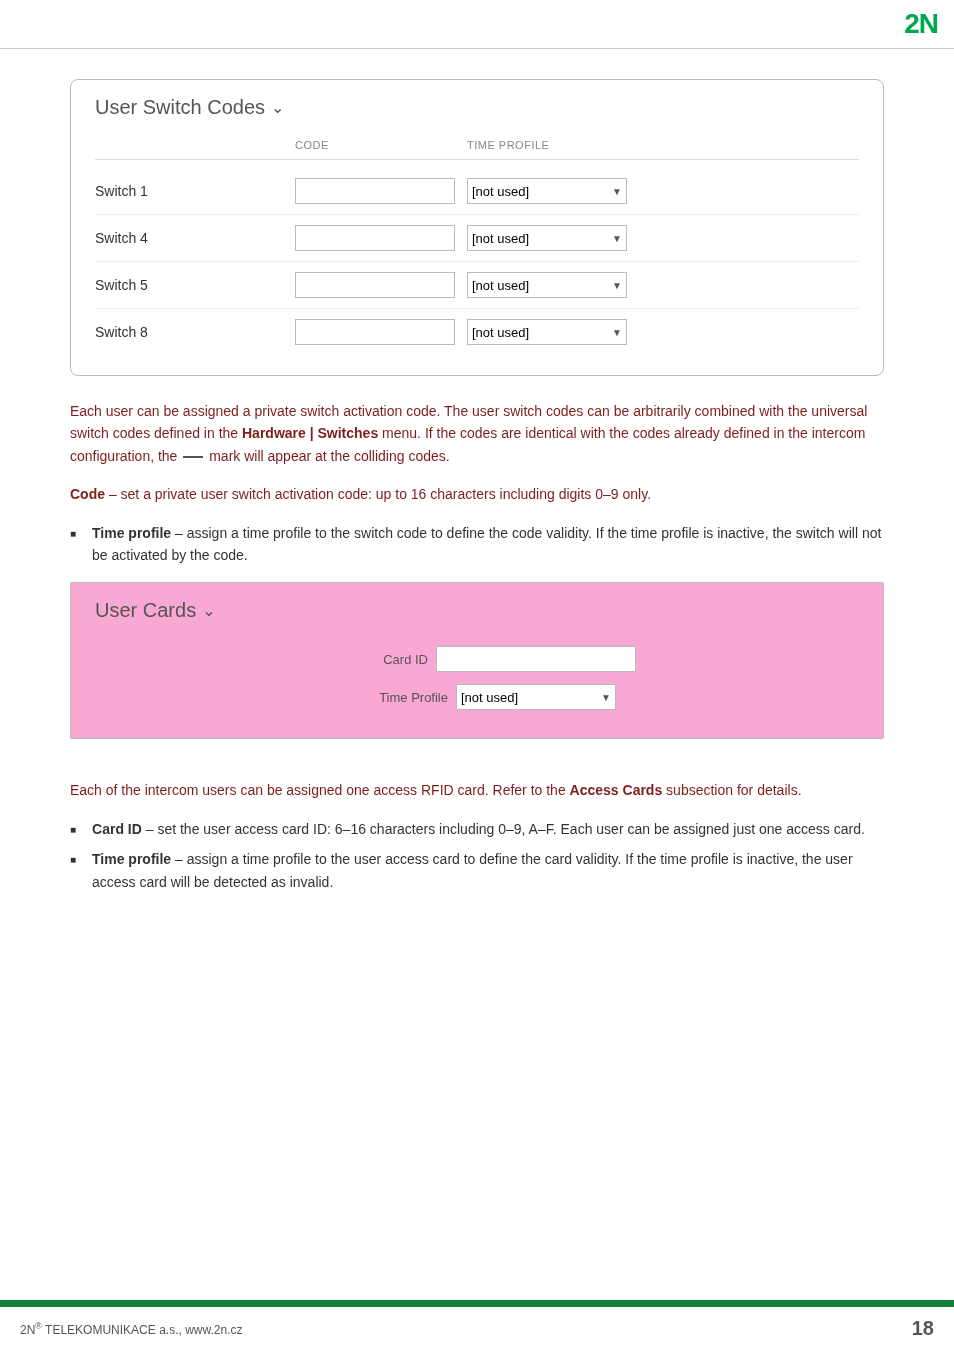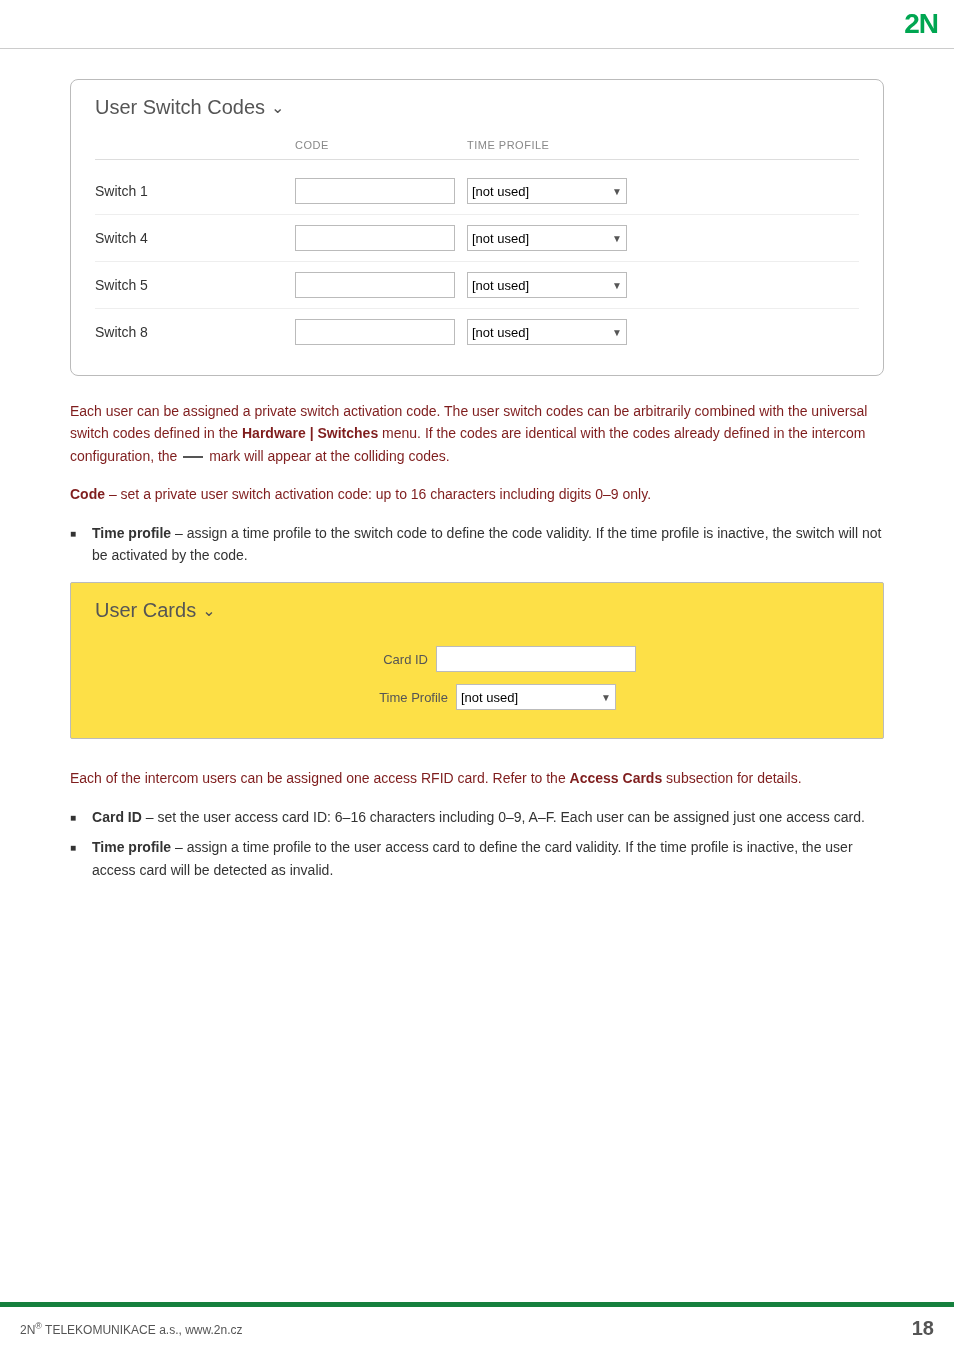--- a/index.html
+++ b/index.html
@@ -161,22 +161,22 @@
       font-size: 10px;
       margin-top: 4px;
       flex-shrink: 0;
     }
 
     
     .user-cards-box {
       border: 1px solid #bbb;
       border-radius: 2px;
       padding: 16px 24px 20px 24px;
-      margin-bottom: 28px;
-      background: #fde047;
+      margin-bottom: 40px;
+      background: #f9a8d4;
     }
 
     .cards-form {
       display: flex;
       flex-direction: column;
       align-items: center;
       gap: 12px;
       padding: 8px 0;
     }
     .form-row {
@@ -198,21 +198,21 @@
       font-size: 13px;
       padding: 2px 4px;
     }
 
     
     .footer {
       position: absolute;
       bottom: 0;
       left: 0;
       right: 0;
-      border-top: 5px solid #15803d;
+      border-top: 7px solid #15803d;
       display: flex;
       justify-content: space-between;
       align-items: center;
       padding: 10px 20px;
     }
     .footer-left {
       font-size: 12px;
       color: #555;
     }
     .footer-right {

